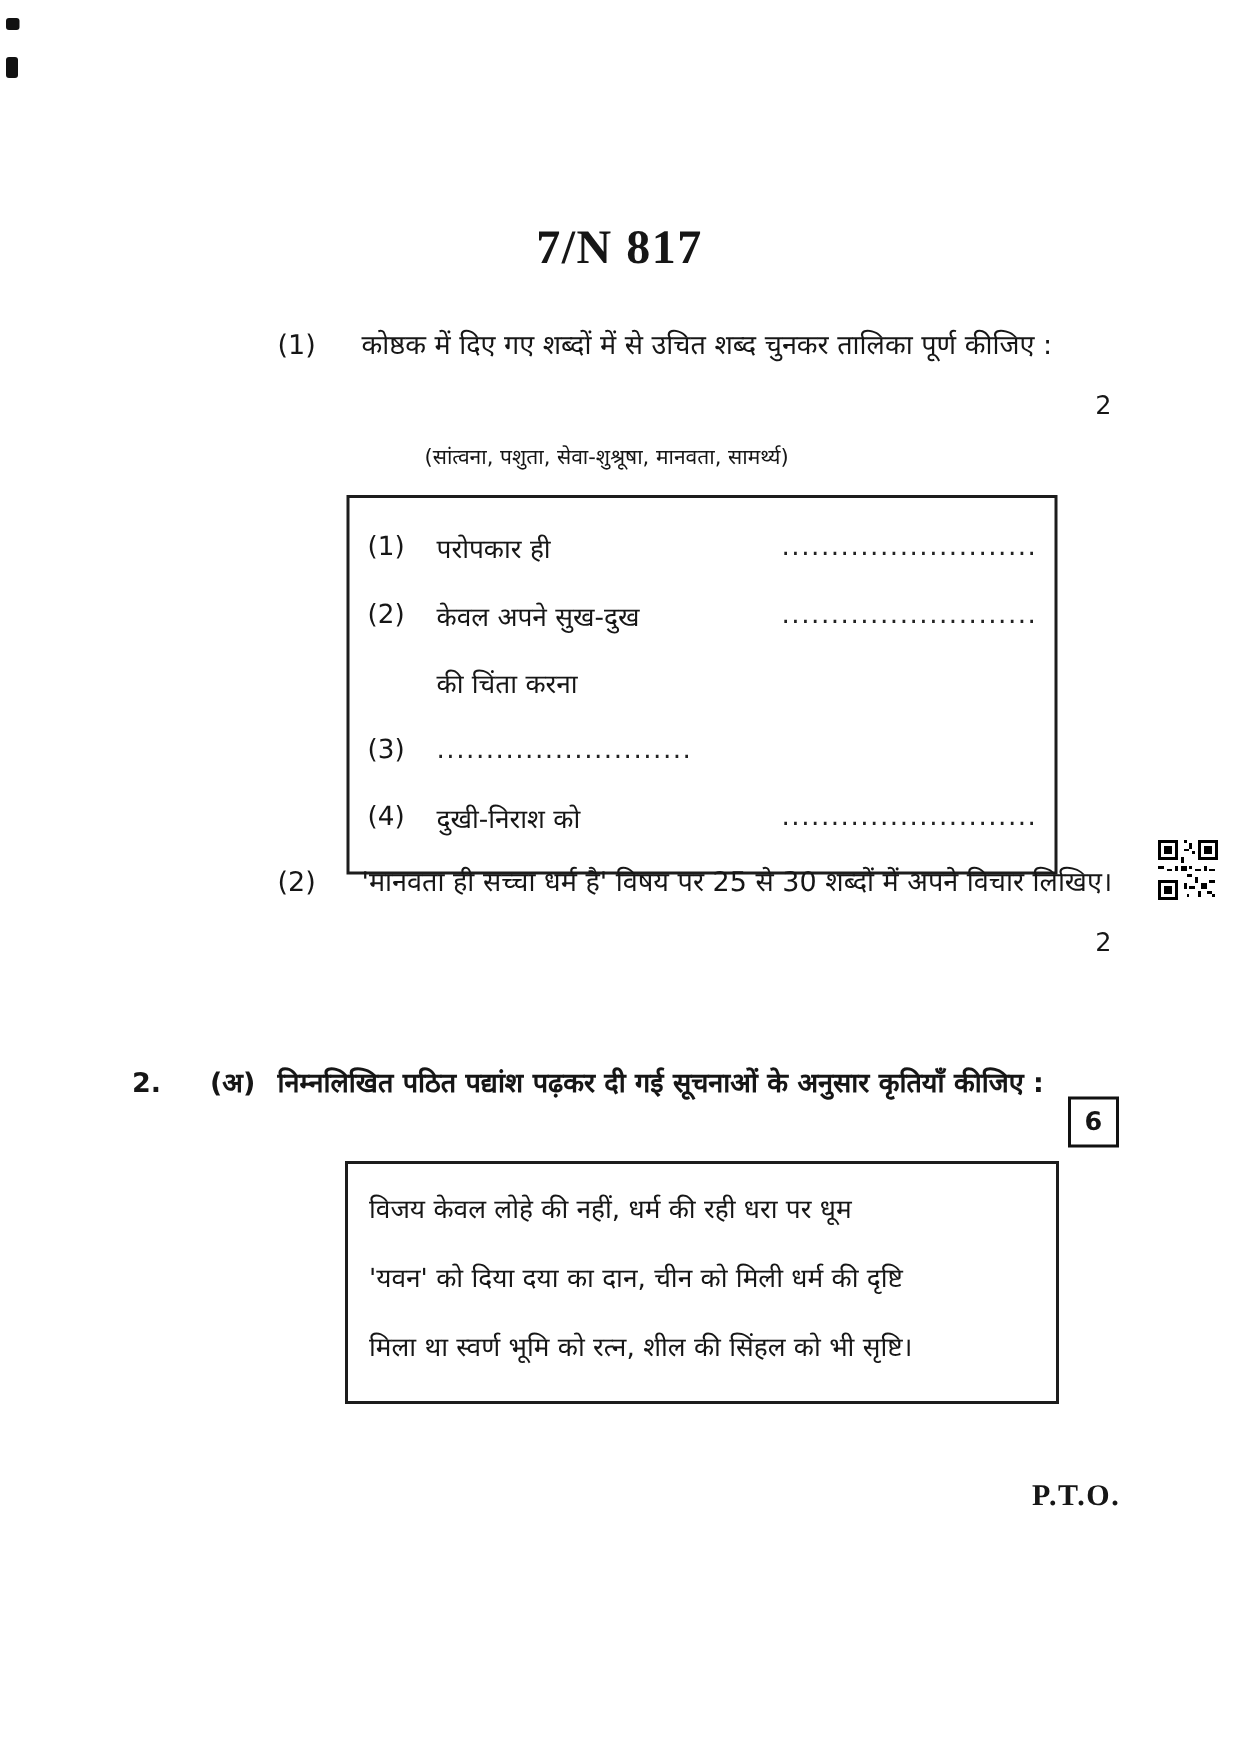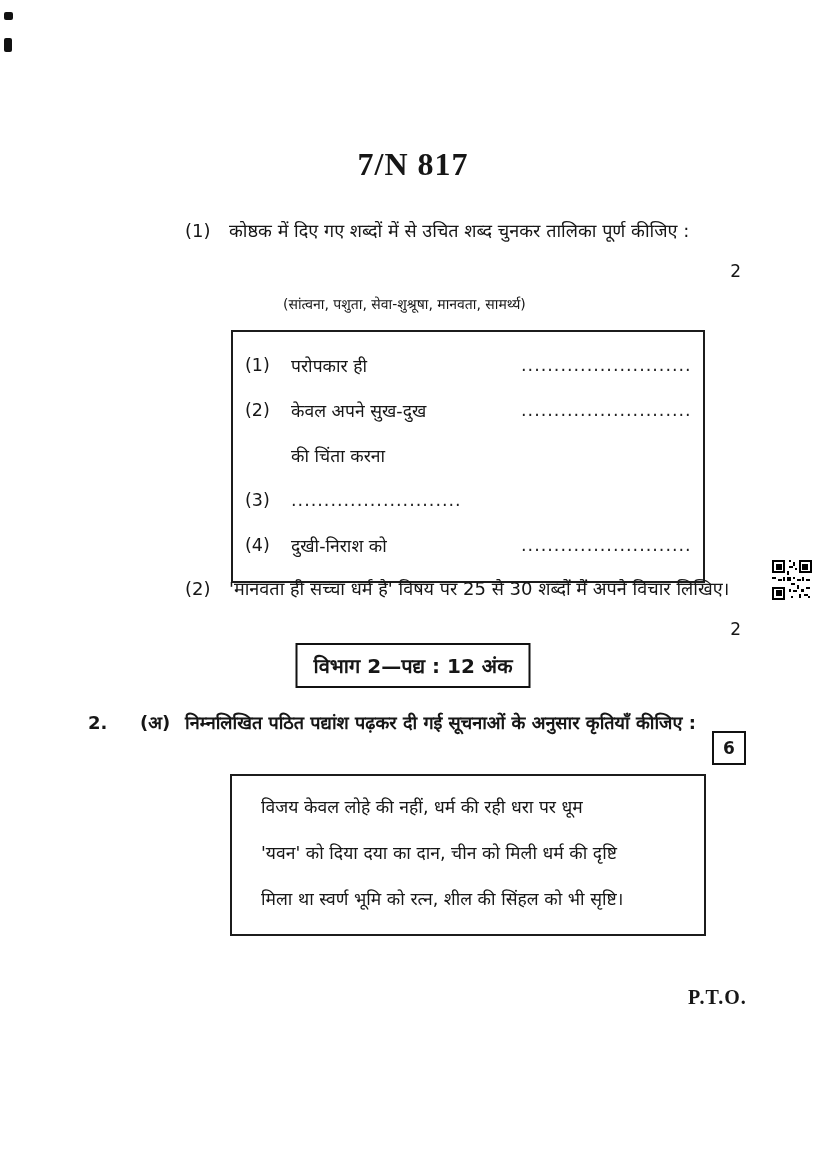--- a/index.html
+++ b/index.html
@@ -20,21 +20,21 @@
   .title{
     position:absolute;left:0;right:0;top:146px;
     text-align:center;
     font-family:"Liberation Serif", serif;
     font-weight:bold;font-size:32px;letter-spacing:1px;
   }
 
   
   .qblock{position:absolute;font-size:18px;line-height:38px;}
   .qnum{position:absolute;left:0;top:0;}
-  .qbody{margin-left:44px;text-align:justify;}
+  .qbody{margin-left:56px;text-align:justify;}
   .marks{position:absolute;font-size:17px;}
 
   .q1{left:185px;top:212px;width:558px;}
   .q1 .marks{right:2px;top:40px;}
 
   .wordbank{
     position:absolute;left:283px;top:294px;
     font-size:14px;
   }
 
@@ -74,21 +74,21 @@
   }
 
   .poem-box{
     position:absolute;left:230px;top:774px;width:476px;
     border:2px solid #1c1c1c;
     padding:8px 14px 12px;
     box-sizing:border-box;
     font-size:17.5px;line-height:46px;
     text-align:justify;
   }
-  .poem-line{display:block;margin-left:15px;}
+  .poem-line{display:block;}
 
   .pto{
     position:absolute;left:688px;top:986px;
     font-family:"Liberation Serif", serif;
     font-weight:bold;font-size:20px;letter-spacing:1px;
   }
 
   .qr{position:absolute;left:772px;top:560px;width:40px;height:40px;}
 </style>
 </head>
@@ -173,21 +173,20 @@
       <rect x="11" y="16" width="2" height="1" fill="#000"></rect>
       <rect x="15" y="15" width="2" height="2" fill="#000"></rect>
       <rect x="18" y="14" width="2" height="1" fill="#000"></rect>
       <rect x="14" y="18" width="1" height="2" fill="#000"></rect>
       <rect x="17" y="18" width="2" height="1" fill="#000"></rect>
       <rect x="10" y="19" width="1" height="1" fill="#000"></rect>
       <rect x="19" y="19" width="1" height="1" fill="#000"></rect>
     </svg>
   </div>
 
-  <div class="section-box">विभाग 2—पद्य : 12 अंक</div>
 
   <div class="qblock q2a">
     <span class="qmain">2.</span>
     <span class="qsub">(अ)</span>
     <div class="qbody2">निम्नलिखित पठित पद्यांश पढ़कर दी गई सूचनाओं के अनुसार कृतियाँ कीजिए :</div>
   </div>
   <div class="marks-box">6</div>
 
   <div class="poem-box">
     <span class="poem-line">विजय केवल लोहे की नहीं, धर्म की रही धरा पर धूम</span>

